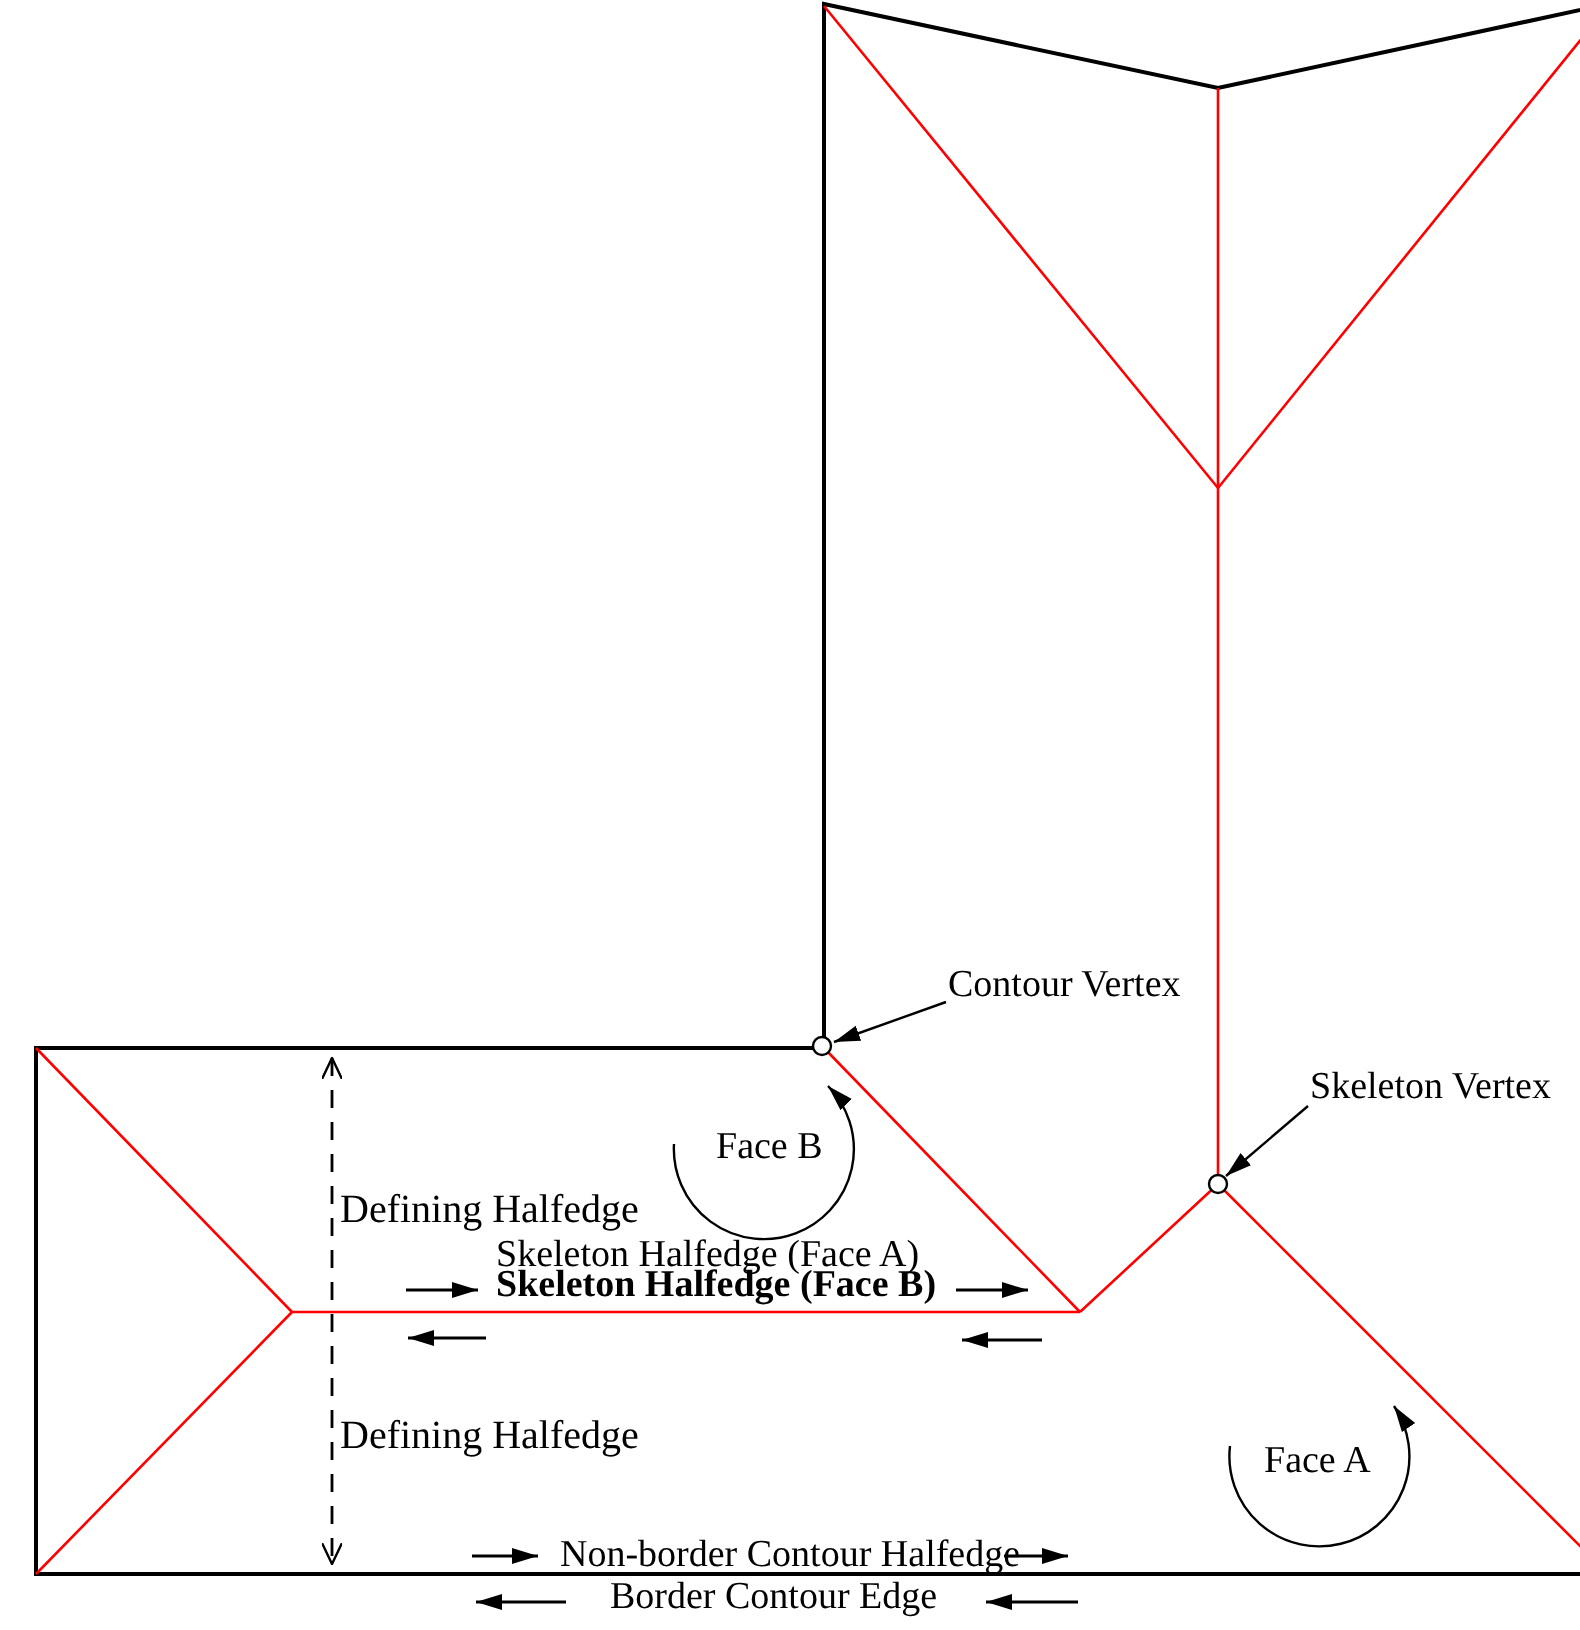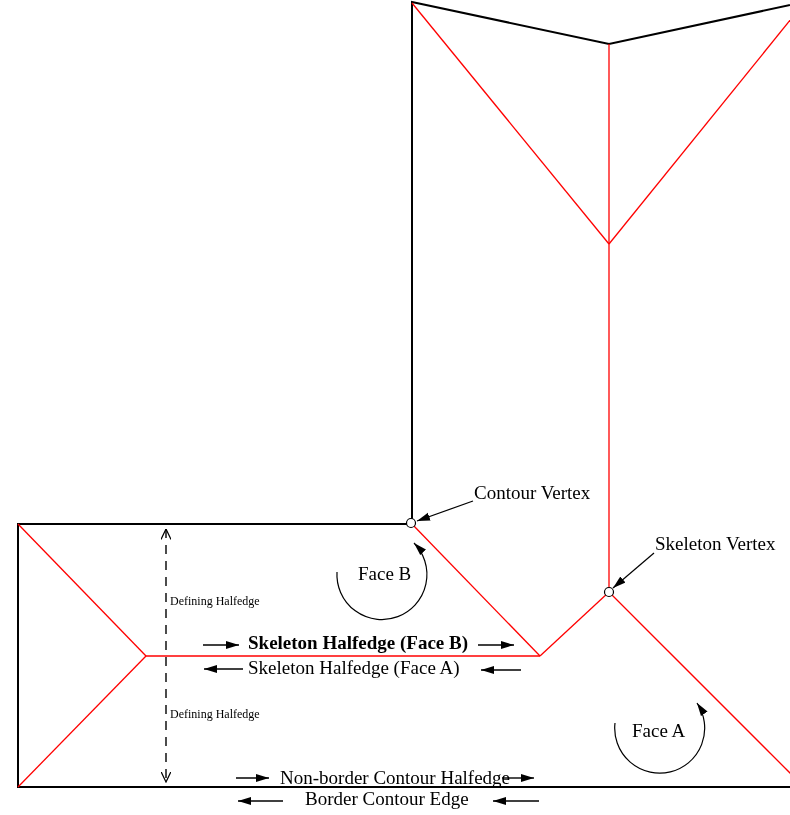--- a/index.html
+++ b/index.html
@@ -22,21 +22,21 @@
     top: 0;
   }
   .lbl {
     position: absolute;
     color: #000000;
     font-size: 19px;
     line-height: 1.05;
     white-space: nowrap;
   }
   .lbl.small {
-    font-size: 12px;
+    font-size: 20px;
   }
 </style>
 </head>
 <body>
 
 <div class="canvas">
 
   <svg width="790" height="815" viewBox="0 0 790 815">
     <defs>
       <marker id="tri" markerUnits="userSpaceOnUse" markerWidth="13" markerHeight="9" refX="13" refY="4.5" orient="auto-start-reverse">
@@ -99,19 +99,19 @@
   <div class="lbl" style="left:342px; top:564px;text-align:right;">Face B</div>
 
   <div class="lbl" style="left:616px; top:721px;">Face A</div>
 
   <div class="lbl small" style="left:154px; top:595px;">Defining Halfedge</div>
 
   <div class="lbl small" style="left:154px; top:708px;">Defining Halfedge</div>
 
   <div class="lbl" style="left:232px; top:633px;font-weight:bold;">Skeleton Halfedge (Face B)</div>
 
-  <div class="lbl" style="left:232px; top:658px;">Skeleton Halfedge (Face A)</div>
+  <div class="lbl" style="left:232px; top:618px;">Skeleton Halfedge (Face A)</div>
 
   <div class="lbl" style="left:264px; top:768px;">Non-border Contour Halfedge</div>
 
   <div class="lbl" style="left:289px; top:789px;">Border Contour Edge</div>
 
 </div>
 
 </body></html>

